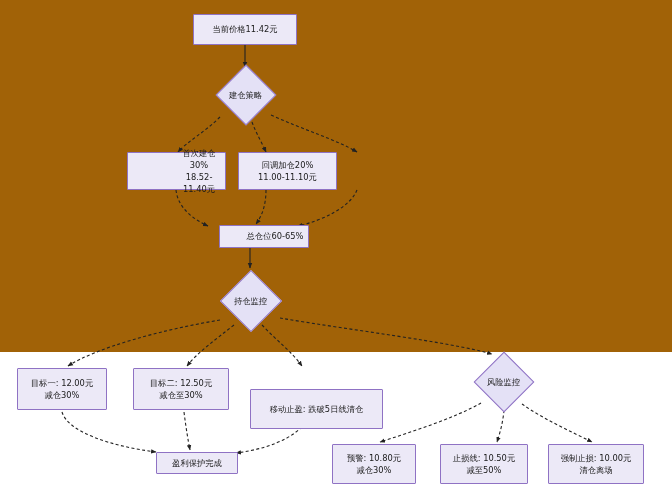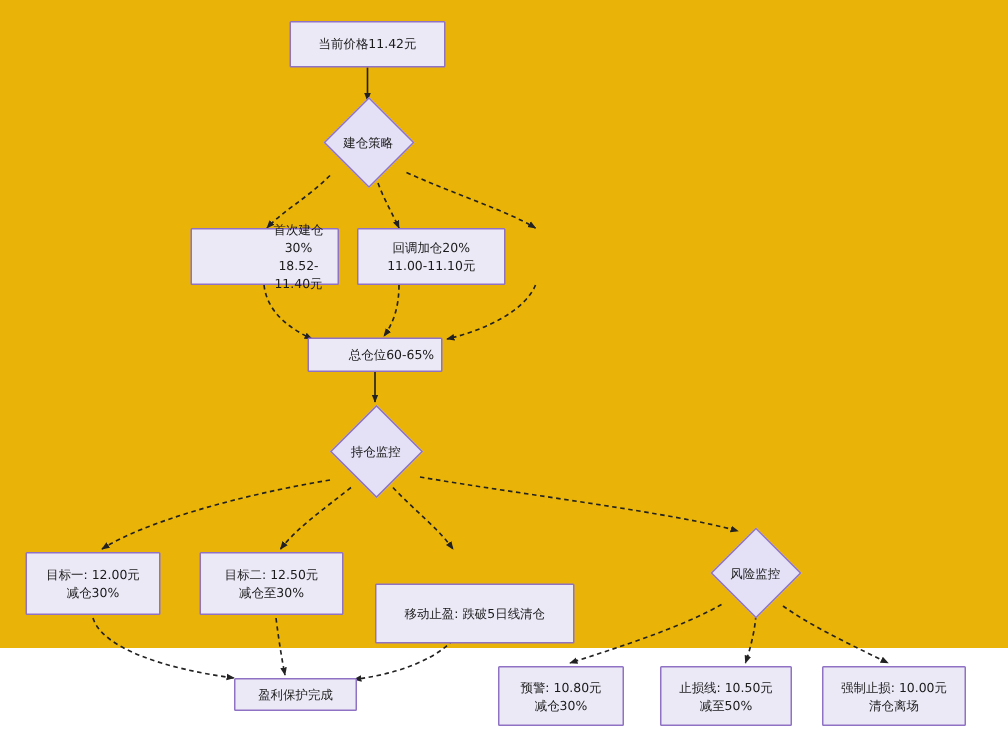--- a/index.html
+++ b/index.html
@@ -9,22 +9,22 @@
   }
   body {
     width: 672px;
     height: 500px;
     overflow: hidden;
     font-family: "DejaVu Sans", "Liberation Sans", sans-serif;
   }
   #canvas {
     position: relative;
     width: 672px;
-    height: 432px;
-    background: #eab308;
+    height: 352px;
+    background: #a16207;
   }
   #edges {
     position: absolute;
     left: 0;
     top: 0;
     width: 672px;
     height: 500px;
   }
   .node {
     position: absolute;
@@ -121,21 +121,21 @@
     <span>首次建仓30%</span>
     <span class="line2">18.52-11.40元</span>
   </div>
 
   <div class="node box" style="left:238px; top:152px; width:99px; height:38px;">
     <span>回调加仓20%</span>
     <span class="line2">11.00-11.10元</span>
   </div>
 
 
-  <div class="node box" style="left:205px; top:225px; width:90px; height:23px;padding-left:25px;">
+  <div class="node box" style="left:219px; top:225px; width:90px; height:23px;padding-left:25px;">
     <span>总仓位60-65%</span>
   </div>
 
   <div class="node diamond" style="left:213px; top:270px; width:75px; height:62px;">
     <span class="diamond-shape" style="width:44px; height:44px;"></span>
     <span class="diamond-label">持仓监控</span>
   </div>
 
   <div class="node box" style="left:17px; top:368px; width:90px; height:42px;">
     <span>目标一: 12.00元</span>

